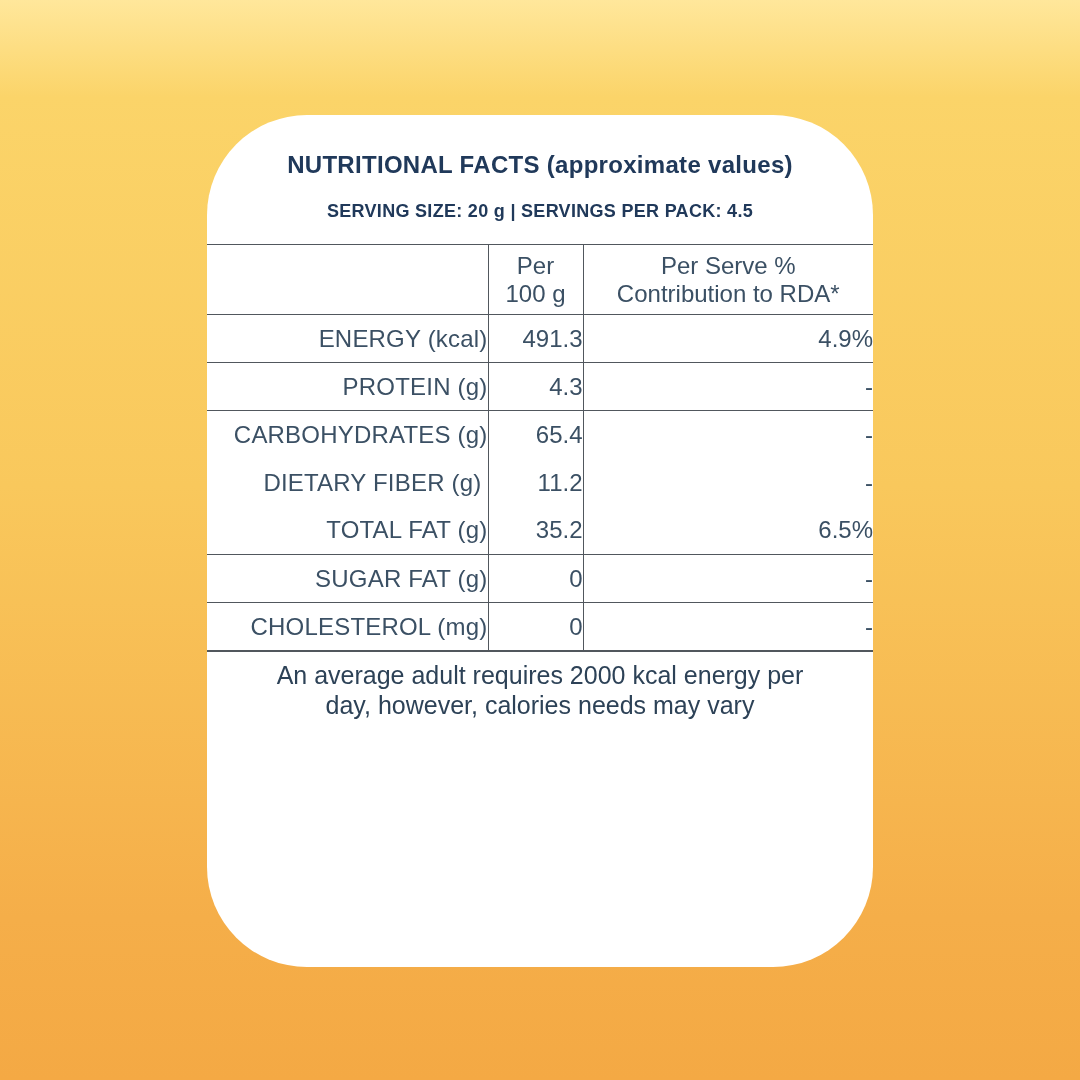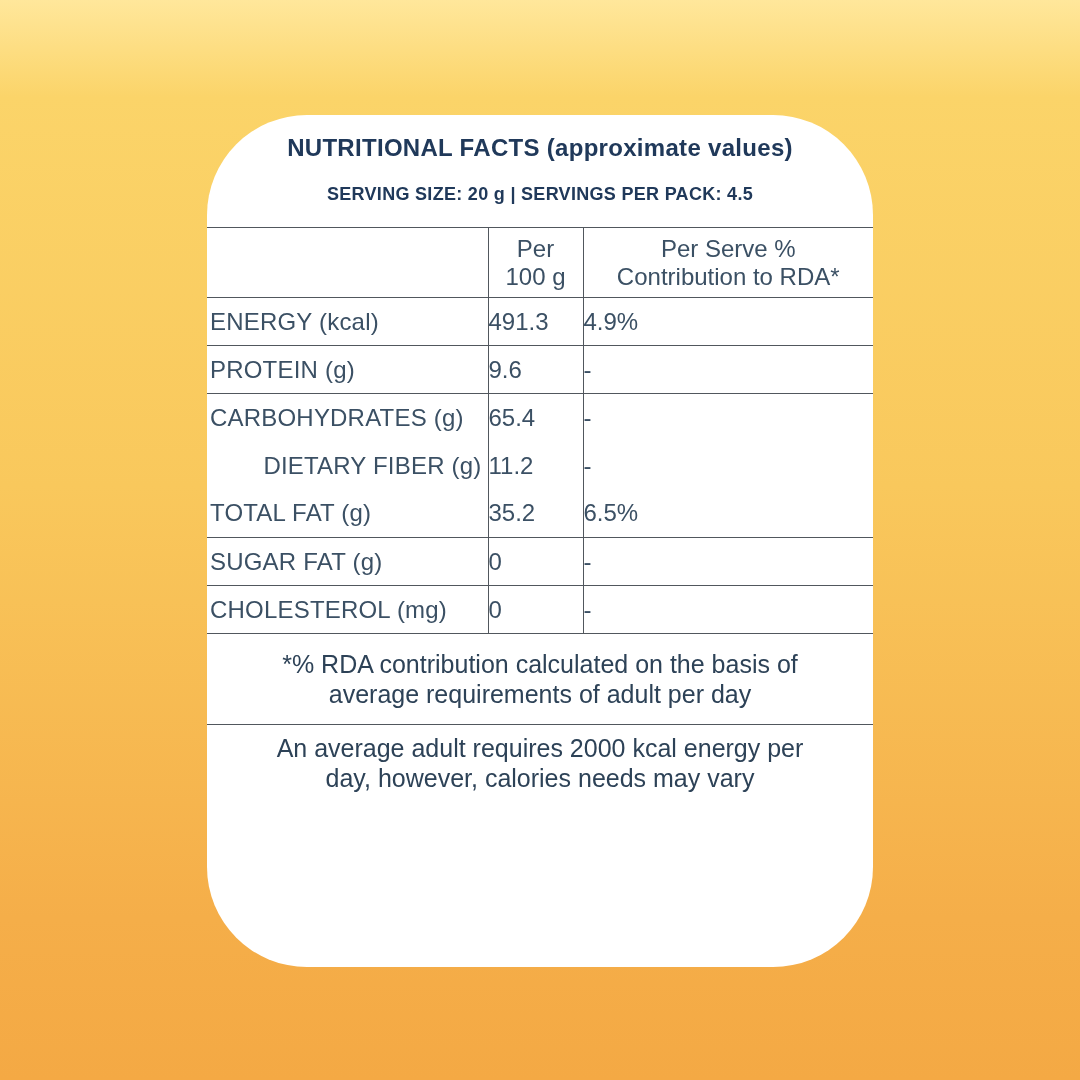--- a/index.html
+++ b/index.html
@@ -30,21 +30,21 @@
   }
   .card {
     position: absolute;
     left: 207px; top: 115px;
     width: 666px; height: 852px;
     background: var(--card-color);
     border-radius: 100px;
     overflow: hidden;
   }
   .title {
-    margin-top: 18px;
+    margin-top: 35px;
     text-align: center;
     font-size: 24px;
     font-weight: bold;
     letter-spacing: 0.3px;
     line-height: 30px;
     color: var(--title-color);
   }
   .serving {
     margin-top: 16px;
     text-align: center;
@@ -82,37 +82,37 @@
     border-bottom: 1.5px solid var(--line-color);
   }
   table.facts tbody tr.no-border {
     border-bottom: none;
   }
   table.facts td {
     vertical-align: middle;
     font-size: 24px;
   }
   td.c1 {
-    text-align: left;
-    padding-left: 3px;
+    text-align: right;
+    padding-left: 12px;
     font-size: 25px;
     letter-spacing: 0.2px;
     white-space: pre-wrap;
   }
   td.c1.indent {
     text-align: right;
     padding-right: 6px;
     padding-left: 0;
   }
   th.c2, td.c2 {
     border-left: 1.5px solid var(--line-color);
     border-right: 1.5px solid var(--line-color);
-    text-align: left;
-  }
-  td.c3 { text-align: left; }
+    text-align: right;
+  }
+  td.c3 { text-align: right; }
   .foot {
     display: flex;
     align-items: center;
     justify-content: center;
     text-align: center;
     color: var(--footnote-color);
     font-size: 25px;
     line-height: 30px;
     white-space: pre-line;
   }
@@ -150,21 +150,21 @@
       </thead>
       <tbody id="rows">
   <tr>
     <td class="c1">ENERGY (kcal)</td>
     <td class="c2">491.3</td>
     <td class="c3">4.9%</td>
   </tr>
 
   <tr>
     <td class="c1">PROTEIN (g)</td>
-    <td class="c2">9.6</td>
+    <td class="c2">4.3</td>
     <td class="c3">-</td>
   </tr>
 
   <tr class="no-border">
     <td class="c1">CARBOHYDRATES (g)</td>
     <td class="c2">65.4</td>
     <td class="c3">-</td>
   </tr>
 
 
@@ -189,22 +189,20 @@
 
   <tr>
     <td class="c1">CHOLESTEROL (mg)</td>
     <td class="c2">0</td>
     <td class="c3">-</td>
   </tr>
 
 </tbody>
     </table>
 
-    <div class="foot foot1">*% RDA contribution calculated on the basis of
-average requirements of adult per day</div>
 
     <div class="divider"></div>
 
     <div class="foot foot2">An average adult requires 2000 kcal energy per
 day, however, calories needs may vary</div>
 
   </div>
 </div>
 
 </body></html>

